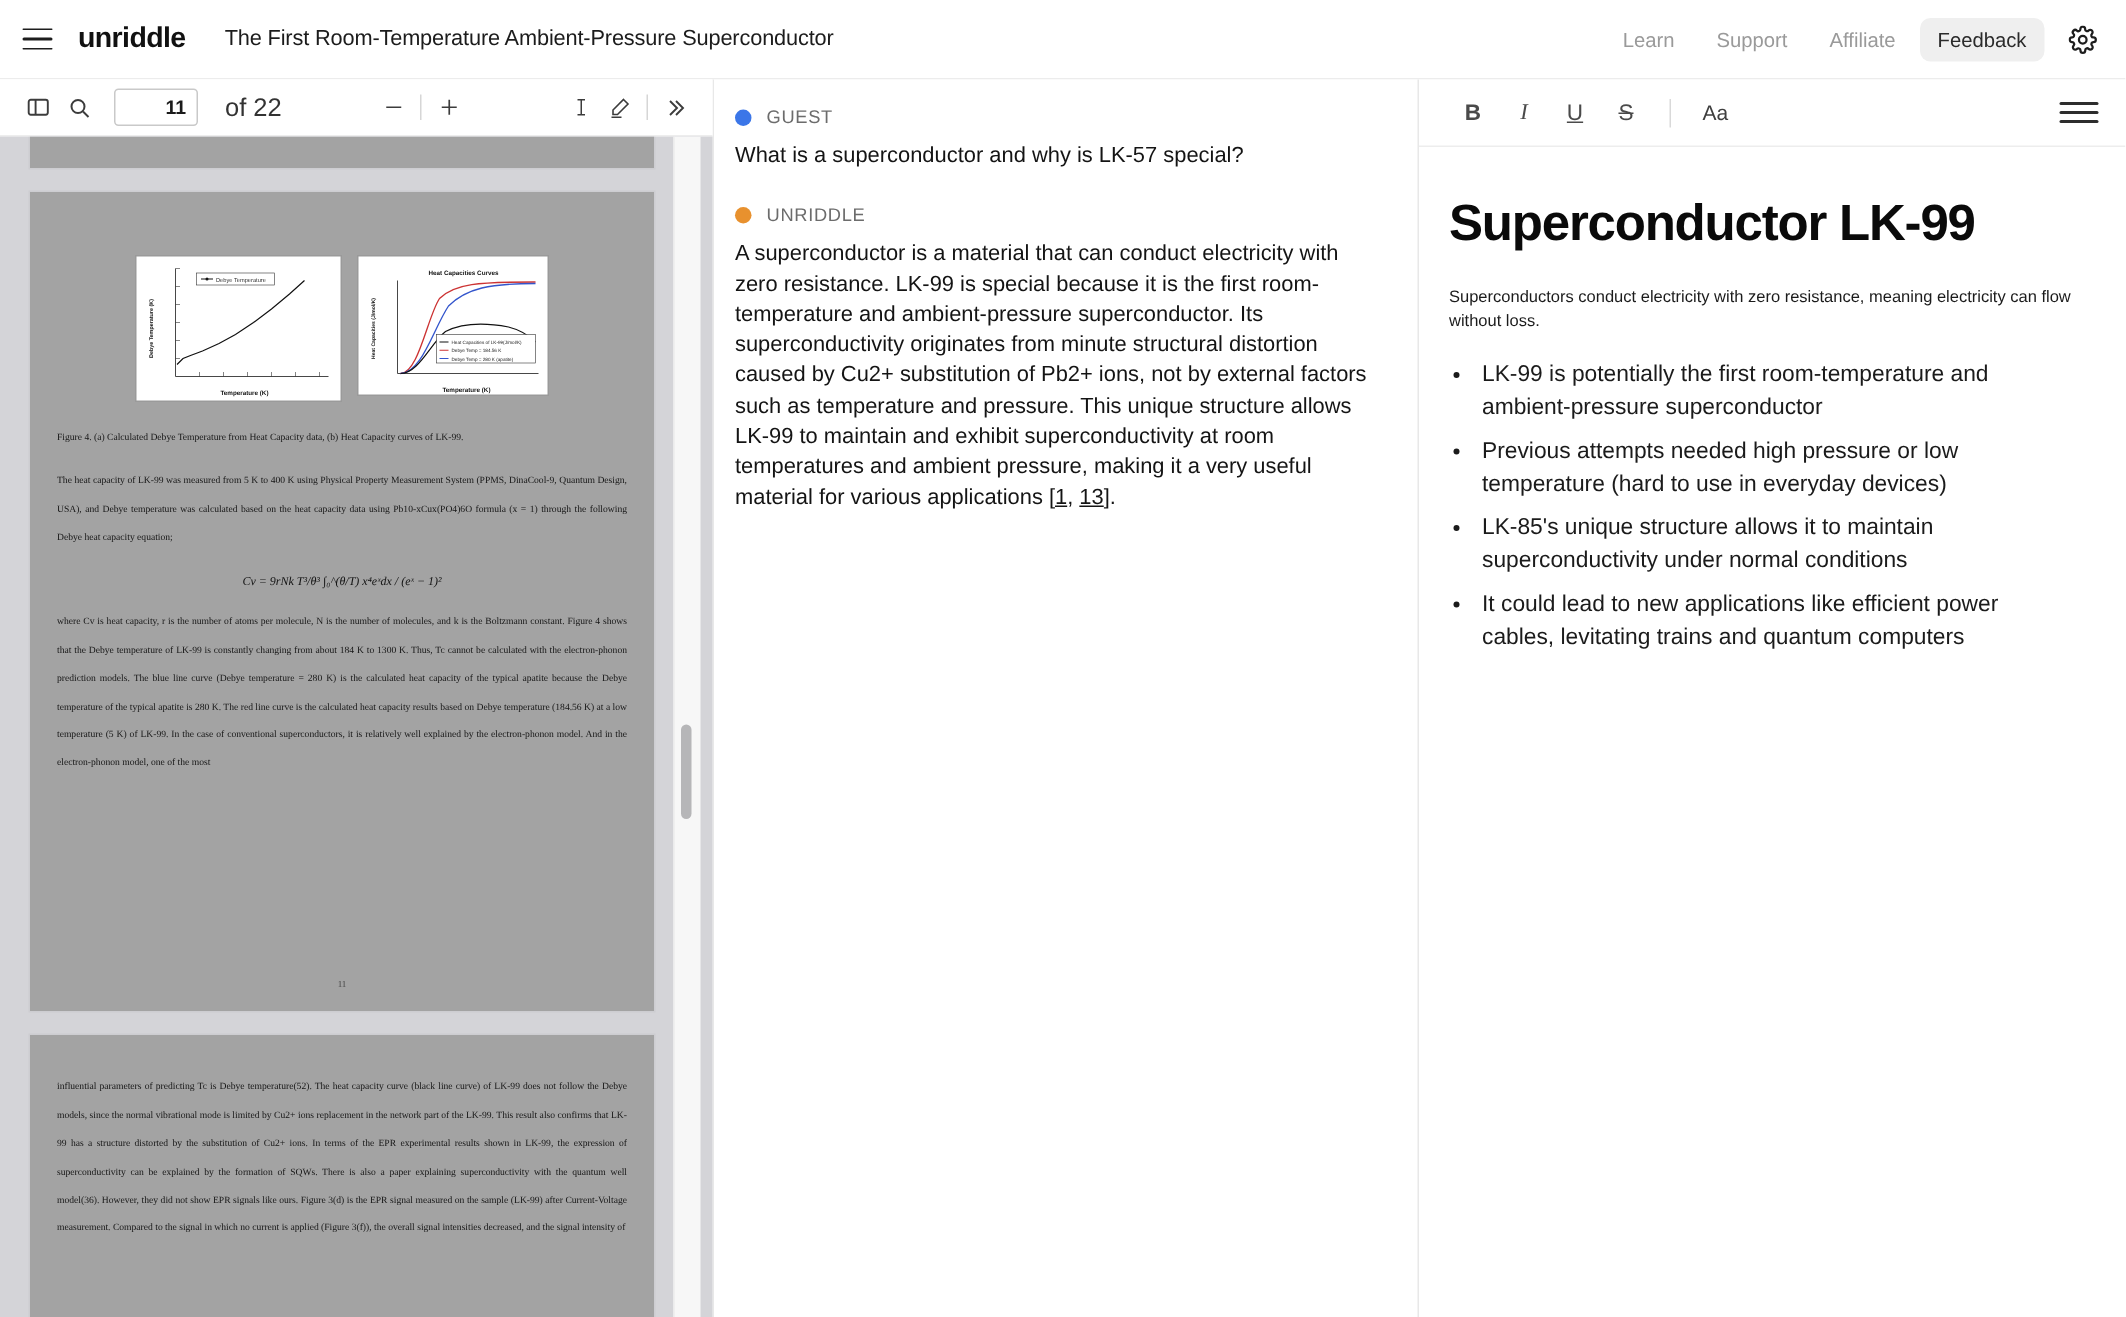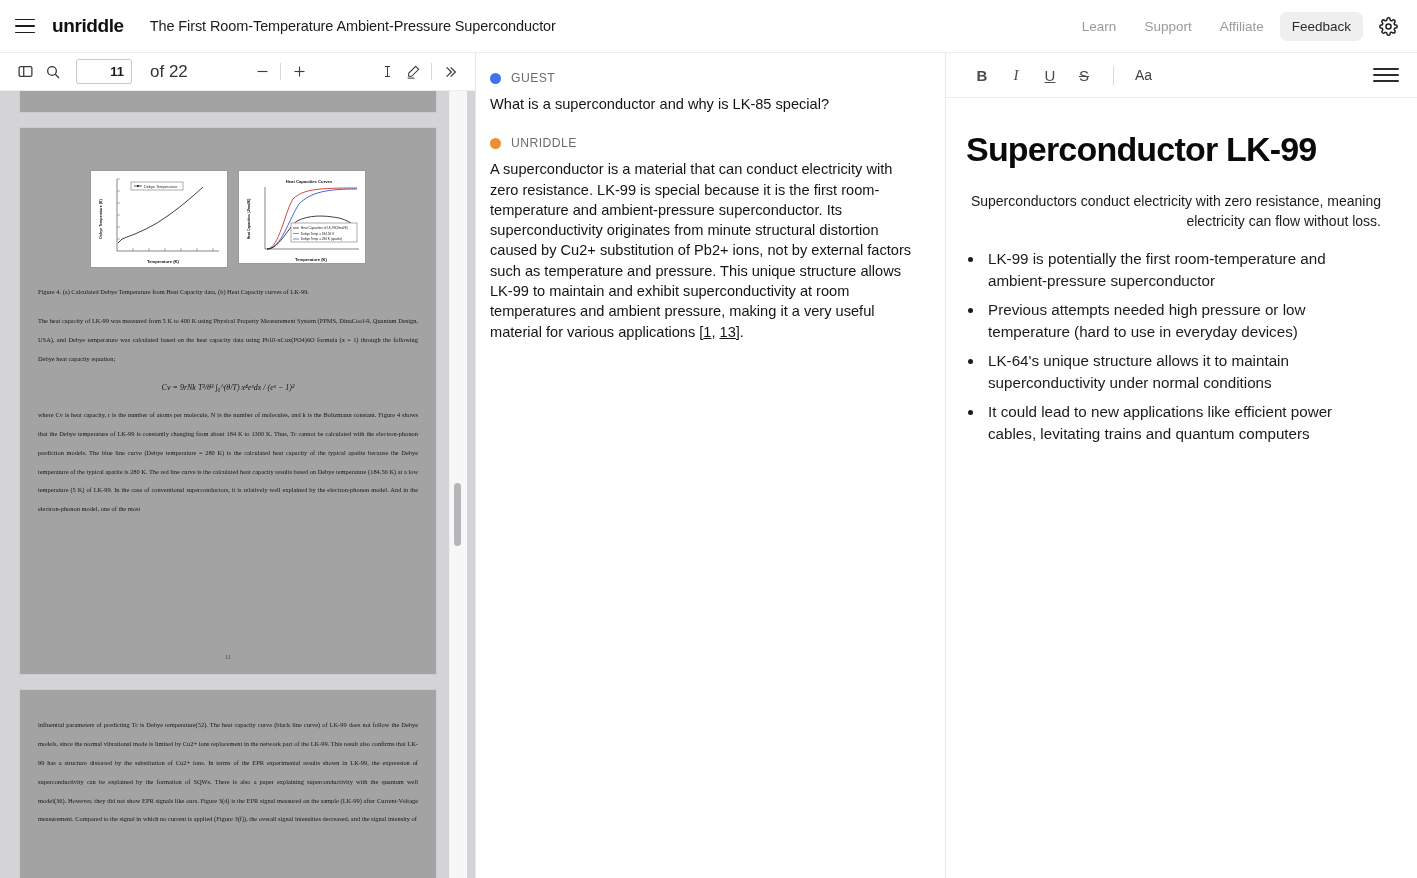--- a/index.html
+++ b/index.html
@@ -135,21 +135,21 @@
   .fmt-btn.strike { text-decoration: line-through; }
   .fmt-divider { width: 1px; height: 19px; background: #d9d9d9; margin: 0 9px; }
   .fmt-aa { font-size: 14px; color: #3f3f3f; cursor: pointer; padding: 0 6px; }
   .notes-menu { margin-left: auto; width: 26px; height: 26px; display: flex;
     flex-direction: column; justify-content: center; gap: 4.5px; cursor: pointer; }
   .notes-menu i { display: block; height: 1.7px; background: #2d2d2d; border-radius: 1px; }
 
   .notes-body { flex: 1; padding: 32px 36px 0 20px; overflow: hidden; }
   .notes-title { font-size: 34px; font-weight: 700; color: #0a0a0a;
     letter-spacing: -0.8px; line-height: 1.15; }
-  .notes-p { font-size: 14px; color: #1b1b1b; line-height: 1.45; margin-top: 22px; text-align: right; }
+  .notes-p { font-size: 11px; color: #1b1b1b; line-height: 1.45; margin-top: 22px; }
   .notes-list { margin-top: 16px; padding-left: 18px; }
   .notes-list li { font-size: 15.2px; color: #1b1b1b; line-height: 1.45;
     margin-bottom: 7px; padding-left: 4px; }
 </style>
 </head>
 <body>
 
 <div class="app">
 
   <div class="topbar">
@@ -309,21 +309,21 @@
     </div>
 
     <div class="chat-col">
       <div class="chat-scroll">
 
         <div class="msg guest">
           <div class="msg-head">
             <span class="dot" style="background:#3b76e8"></span>
             <span class="msg-role">GUEST</span>
           </div>
-          <div class="msg-body">What is a superconductor and why is LK-85 special?</div>
+          <div class="msg-body">What is a superconductor and why is LK-57 special?</div>
         </div>
 
         <div class="msg assistant">
           <div class="msg-head">
             <span class="dot" style="background:#e8912e"></span>
             <span class="msg-role">UNRIDDLE</span>
           </div>
           <div class="msg-body"><span>A superconductor is a material that can conduct electricity with zero resistance. LK-99 is special because it is the first room-temperature and ambient-pressure superconductor. Its superconductivity originates from minute structural distortion caused by Cu2+ substitution of Pb2+ ions, not by external factors such as temperature and pressure. This unique structure allows LK-99 to maintain and exhibit superconductivity at room temperatures and ambient pressure, making it a very useful material for various applications [</span><span class="cite">1</span><span>, </span><span class="cite">13</span><span>].</span></div>
         </div>
       </div>
@@ -344,20 +344,20 @@
           <i></i>
         </div>
       </div>
 
       <div class="notes-body">
         <div class="notes-title">Superconductor LK-99</div>
         <div class="notes-p">Superconductors conduct electricity with zero resistance, meaning electricity can flow without loss.</div>
         <ul class="notes-list">
           <li>LK-99 is potentially the first room-temperature and ambient-pressure superconductor</li>
           <li>Previous attempts needed high pressure or low temperature (hard to use in everyday devices)</li>
-          <li>LK-64's unique structure allows it to maintain superconductivity under normal conditions</li>
+          <li>LK-85's unique structure allows it to maintain superconductivity under normal conditions</li>
           <li>It could lead to new applications like efficient power cables, levitating trains and quantum computers</li>
         </ul>
       </div>
     </div>
 
   </div>
 </div>
 
 </body></html>

